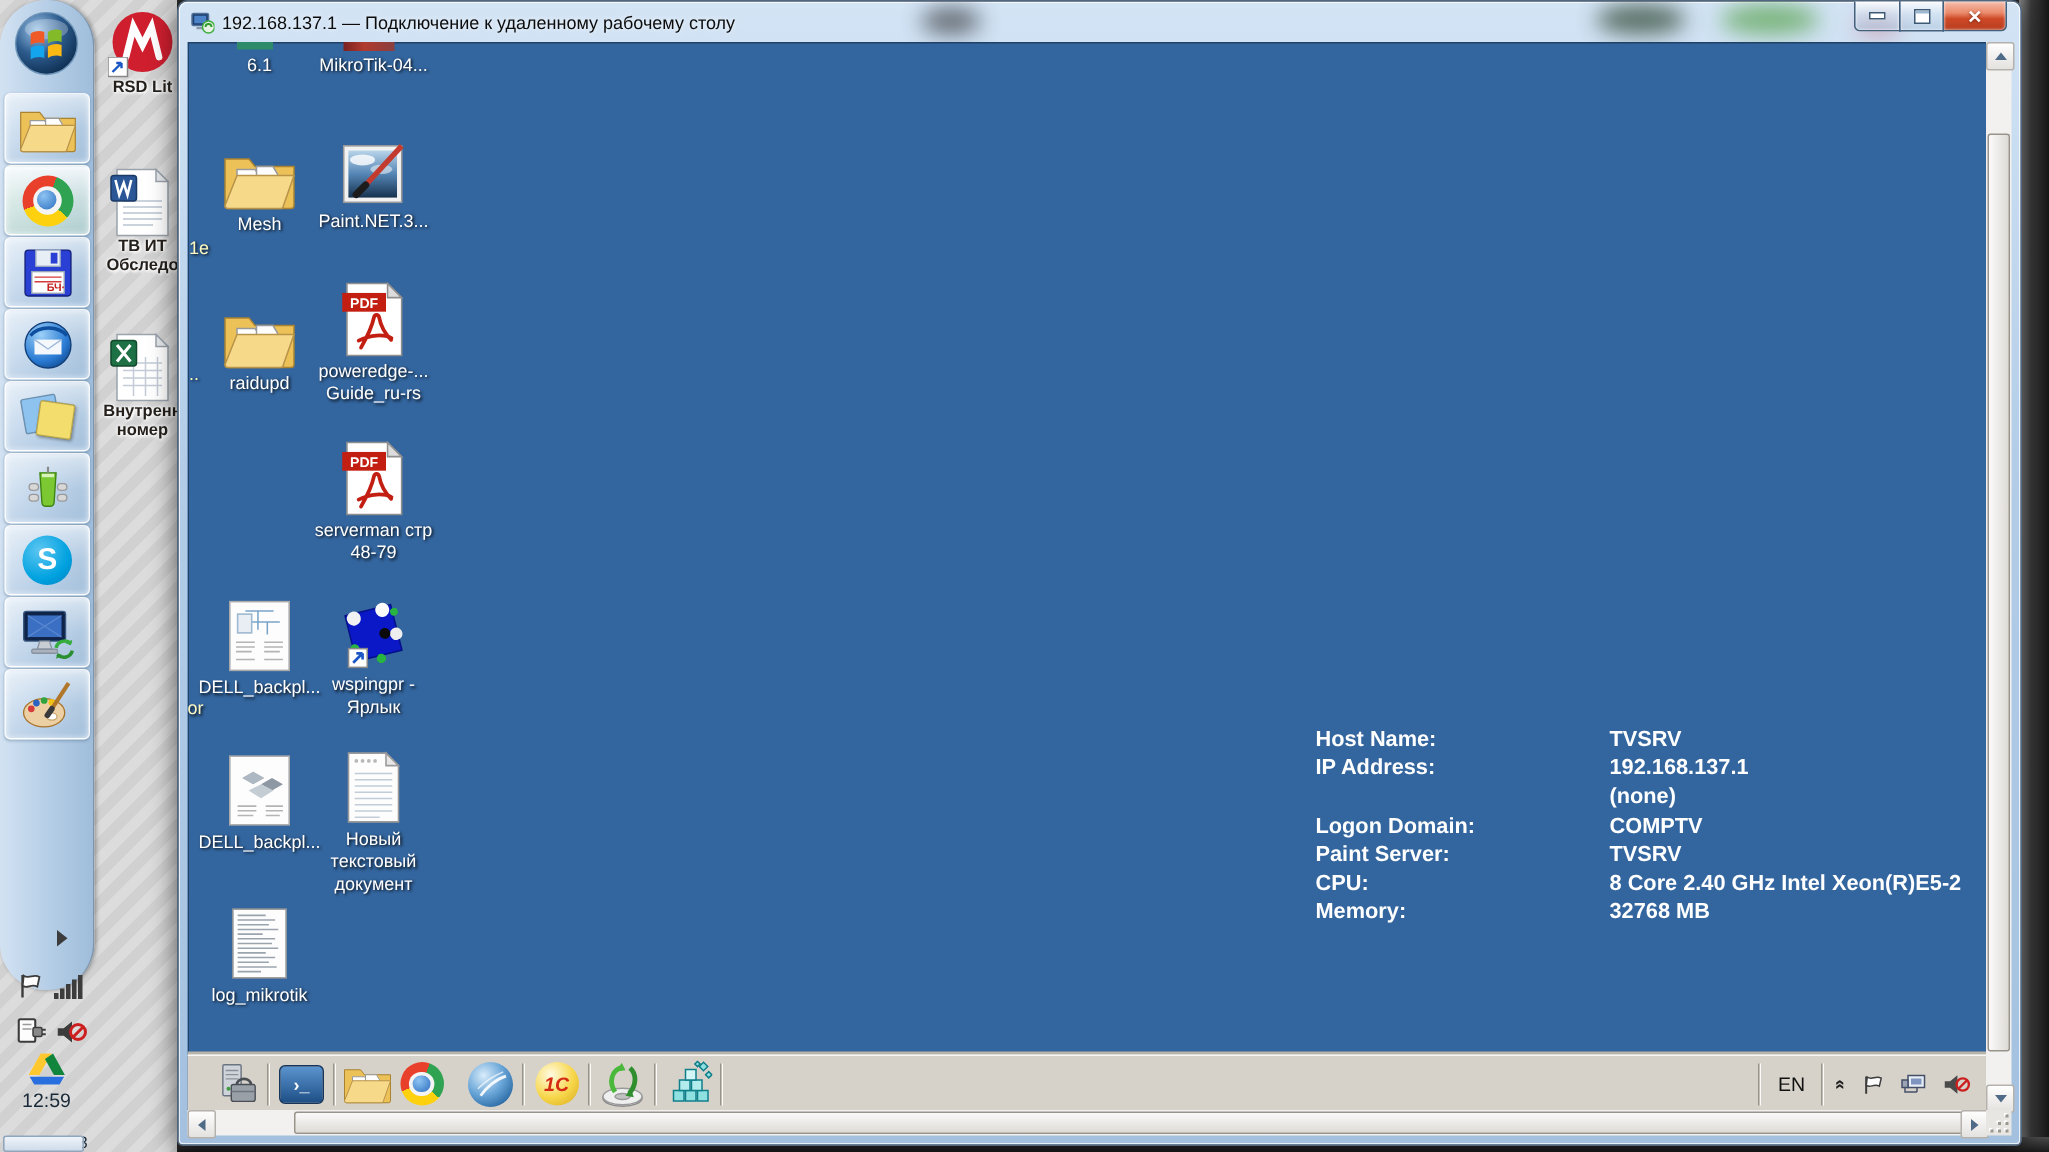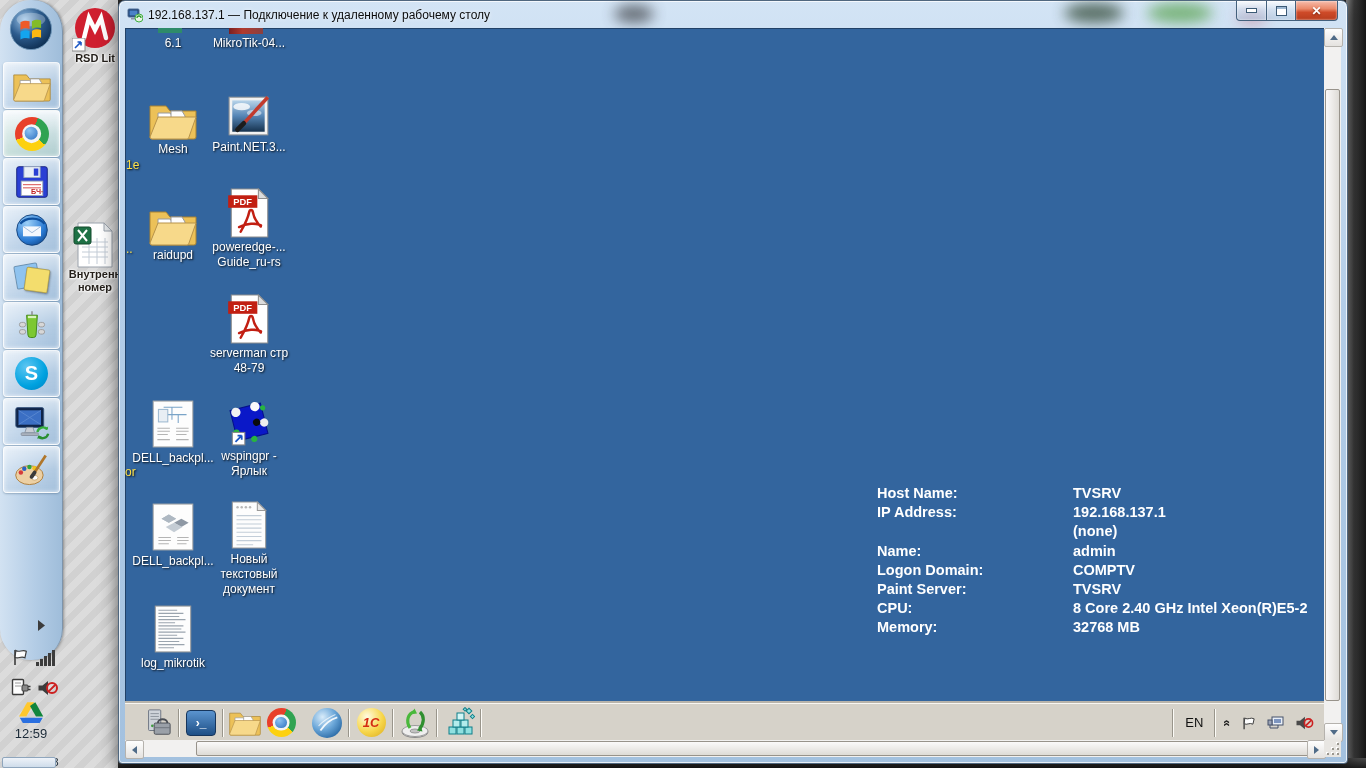--- a/index.html
+++ b/index.html
@@ -55,21 +55,21 @@
   .ctl.first{border-radius:0 0 0 4px;}
   .ctl.last{border-radius:0 0 4px 0;}
   .ctl-close{background:linear-gradient(#f6bcab,#ea8a6b 40%,#ce4a28 60%,#b83d1e);}
   
   #viewport{left:6px;top:27px;width:1199px;height:712px;background:#33659E;overflow:hidden;
     box-shadow:inset 1px 1px 0 rgba(0,0,0,.35);}
   .ricon{position:absolute;width:92px;text-align:center;}
   .ricon .rimg{margin:0 auto;width:50px;height:50px;display:flex;align-items:flex-end;justify-content:center;}
   .rlabel{margin-top:2px;color:#fff;font-size:12px;line-height:15px;white-space:pre-line;
     text-shadow:1px 1px 2px rgba(0,0,0,.9);}
-  .frag{position:absolute;color:#fde047;font-size:12px;text-shadow:1px 1px 2px rgba(0,0,0,.9);}
+  .frag{position:absolute;color:#fef9c3;font-size:12px;text-shadow:1px 1px 2px rgba(0,0,0,.9);}
   
   #bginfo{left:752px;top:456px;width:447px;color:#fff;font-weight:bold;font-size:14.5px;overflow:hidden;}
   .bgrow{display:flex;line-height:19.2px;white-space:nowrap;}
   .bgrow .l{width:196px;flex:0 0 196px;}
   
   #remote-taskbar{left:0;top:675px;width:1199px;height:37px;background:#d6d2c9;
     border-top:1px solid #f8f7f3;box-shadow:0 -2px 0 #b8b4ab;display:flex;align-items:center;}
   .ql-btn{width:36px;height:32px;display:flex;align-items:center;justify-content:center;}
   .ql-sep{width:0;height:28px;border-left:1px solid #99958b;border-right:1px solid #fcfbf7;margin:0 3px;}
   .sphere-wb{width:30px;height:30px;border-radius:50%;
@@ -113,20 +113,33 @@
           <circle cx="23" cy="22" r="20" fill="#cf1f2f"></circle>
           <path d="M12 32 L17 12 L23 24 L29 12 L34 32" stroke="#fff" stroke-width="4.5" fill="none" stroke-linecap="round"></path>
         </svg>
         <svg width="14" height="14" viewBox="0 0 14 14" style="position:absolute;left:0;bottom:0">
           <rect x="0" y="0" width="13" height="13" fill="#fff" stroke="#888"></rect>
           <path d="M3 10 L9 4 M9 4 H5.5 M9 4 V7.5" stroke="#1a56c4" stroke-width="1.6" fill="none"></path>
         </svg>
       </div>
       <div class="hlabel">RSD Lit</div>
     </div>
+    <div class="hicon" style="left:58px;top:112px;">
+      <div class="himg">
+        <svg width="42" height="46" viewBox="0 0 42 46">
+          <path fill="#fff" stroke="#9aa2ac" d="M6 1 h26 l8 8 v36 H6z"></path>
+          <path fill="#e4e7ea" stroke="#9aa2ac" d="M32 1 l8 8 h-8z"></path>
+          <path stroke="#b9c4d0" d="M10 22 h26 M10 26 h26 M10 30 h26 M10 34 h26 M10 38 h20" fill="none"></path>
+          <rect x="2" y="5" width="17" height="17" rx="2" fill="#2b5797" stroke="#1b3a66"></rect>
+          <path d="M5 8 l2.5 10 L10.5 10 L13 18 l2.5 -10" stroke="#fff" stroke-width="1.7" fill="none"></path>
+        </svg>
+      </div>
+      <div class="hlabel">ТВ ИТ
+Обследо</div>
+    </div>
     <div class="hicon" style="left:58px;top:222px;">
       <div class="himg">
         <svg width="42" height="46" viewBox="0 0 42 46">
           <path fill="#fff" stroke="#9aa2ac" d="M6 1 h26 l8 8 v36 H6z"></path>
           <path fill="#e4e7ea" stroke="#9aa2ac" d="M32 1 l8 8 h-8z"></path>
           <path stroke="#c3ccd6" d="M10 20 h26 M10 25 h26 M10 30 h26 M10 35 h26 M17 16 v26 M25 16 v26 M33 16 v26" fill="none"></path>
           <rect x="2" y="5" width="17" height="17" rx="2" fill="#1e7145" stroke="#124a2c"></rect>
           <path d="M6 8 l9 11 M15 8 l-9 11" stroke="#fff" stroke-width="2" fill="none"></path>
         </svg>
       </div>
@@ -490,24 +503,20 @@
             <span class="l">Host Name:</span>
             <span>TVSRV</span>
           </div>
         <div class="bgrow">
             <span class="l">IP Address:</span>
             <span>192.168.137.1</span>
           </div>
         <div class="bgrow">
             <span class="l"></span>
             <span>(none)</span>
-          </div>
-        <div class="bgrow">
-            <span class="l">Name:</span>
-            <span>admin</span>
           </div>
         <div class="bgrow">
             <span class="l">Logon Domain:</span>
             <span>COMPTV</span>
           </div>
         <div class="bgrow">
             <span class="l">Paint Server:</span>
             <span>TVSRV</span>
           </div>
         <div class="bgrow">

